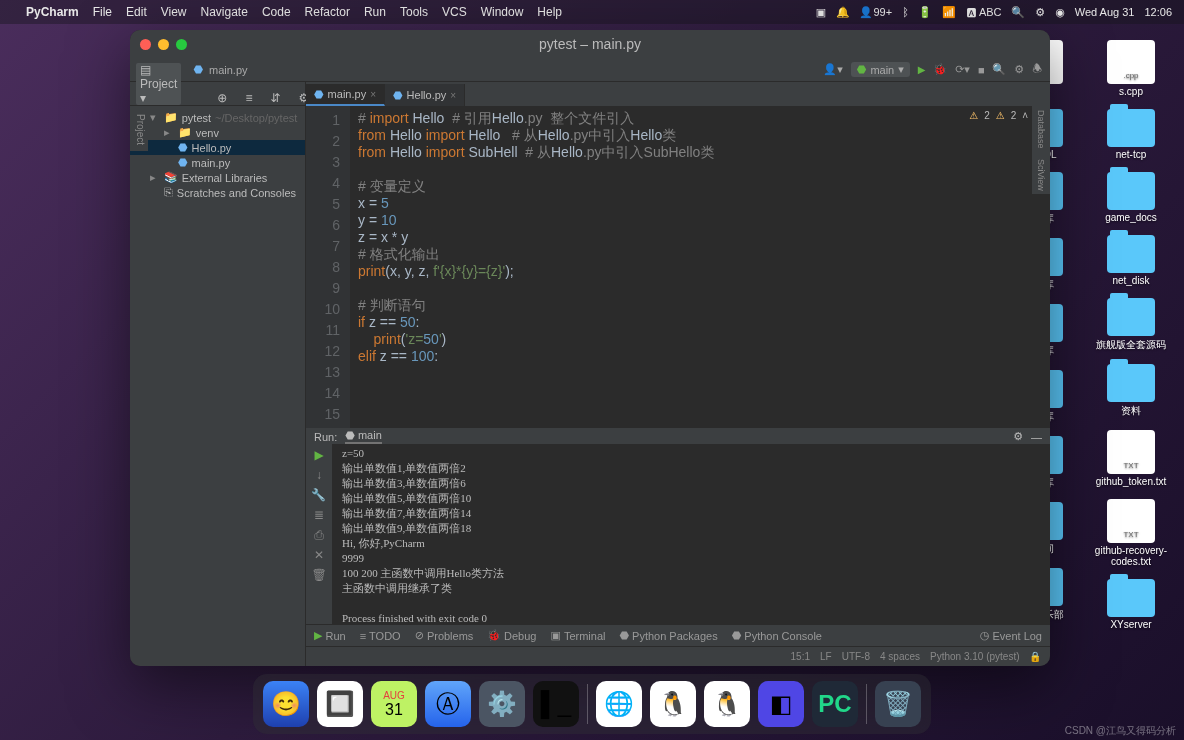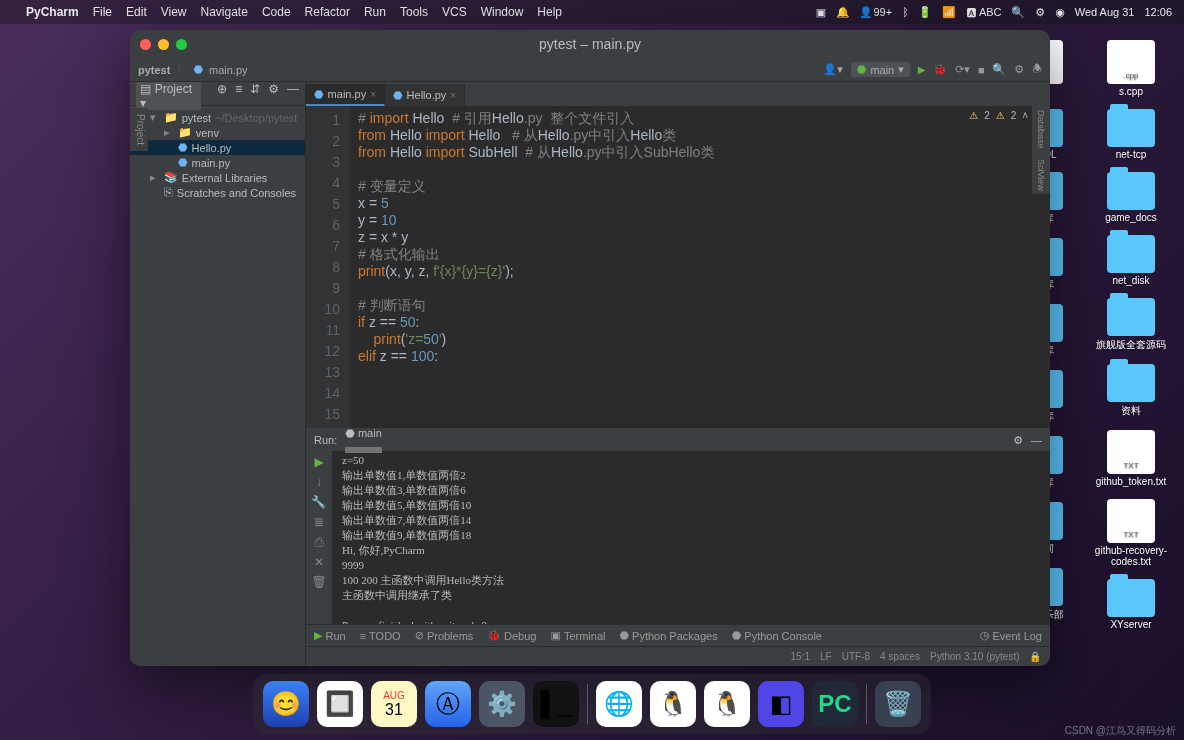--- a/index.html
+++ b/index.html
@@ -32,21 +32,21 @@
 .navbar .spacer{flex:1}
 .navbar .ractions{display:flex;align-items:center;gap:8px}
 .navbar .runcfg{background:#4e5254;padding:1px 6px;border-radius:3px;display:flex;align-items:center;gap:4px}
 .navbar .green{color:#62b543}
 .navbar .greentri{color:#62b543;font-size:10px}
 .navbar .icon{color:#999;cursor:pointer}
 
 .body{flex:1;display:flex;min-height:0}
 
 .sidebar{width:176px;background:#3c3f41;border-right:1px solid #2b2b2b;display:flex;flex-direction:column;font-size:12px;color:#bbb}
-.sidebar-header{height:24px;display:flex;align-items:flex-start;padding:0 6px;gap:8px;border-bottom:1px solid #2b2b2b}
+.sidebar-header{height:24px;display:flex;align-items:flex-end;padding:0 6px;gap:18px;border-bottom:1px solid #2b2b2b}
 .sidebar-header .sel{background:#4e5254;padding:0 4px;border-radius:2px}
 .tree{padding:4px 0;font-size:11px}
 .tree-row{display:flex;align-items:center;gap:4px;padding:1px 6px;cursor:pointer}
 .tree-row.sel{background:#0d293e}
 .tree-row .arrow{width:10px;color:#888}
 .tree-row .ficon{font-size:11px}
 .tree-row.indent1{padding-left:20px}
 .tree-row.indent2{padding-left:34px}
 .dir{color:#d19a66}
 .pyf{color:#6fb4f0}
@@ -64,21 +64,21 @@
 .code .kw{color:#cc7832}
 .code .str{color:#6a8759}
 .code .num{color:#6897bb}
 .code .cm{color:#808080}
 .code .cls{color:#a9b7c6}
 .editor .warns{position:absolute;top:4px;right:10px;font-size:10px;color:#bbb;display:flex;gap:6px;align-items:center}
 .editor .warns .w{color:#ffc66d}
 
 .run-panel{height:196px;background:#2b2b2b;border-top:1px solid #3c3f41;display:flex;flex-direction:column}
 .run-header{height:22px;background:#3c3f41;display:flex;align-items:center;padding:0 8px;font-size:11px;color:#bbb;gap:8px}
-.run-header .rtab{border-bottom:6px solid #737373;padding-bottom:7px}
+.run-header .rtab{border-bottom:2px solid #737373;padding-bottom:0}
 .run-header .spacer{flex:1}
 .run-body{flex:1;display:flex}
 .run-tools{width:26px;background:#3c3f41;display:flex;flex-direction:column;align-items:center;padding-top:4px;gap:6px;font-size:12px;color:#888}
 .run-tools span{cursor:pointer}
 .run-out{flex:1;padding:2px 10px;font-family:Liberation Serif, serif;font-size:11px;color:#bbb;line-height:15px;white-space:pre}
 
 .bottom-tools{height:22px;background:#3c3f41;display:flex;align-items:center;padding:0 8px;font-size:11px;color:#999;gap:14px;border-top:1px solid #2b2b2b}
 .bottom-tools .spacer{flex:1}
 .bottom-tools .item{display:flex;align-items:center;gap:3px;cursor:pointer}
 
@@ -374,21 +374,21 @@
   </div>
   <div class="right-gutter">
     <span>Database</span>
     <span>SciView</span>
   </div>
 </div>
 
 <div class="dock">
   <div class="app" style="background:linear-gradient(#3b82f6,#1e40af)">😊</div>
   <div class="app" style="background:#fff">🔲</div>
-  <div class="app" style="background:#fef9c3;flex-direction:column;font-size:10px;color:#e53e3e">
+  <div class="app" style="background:#bef264;flex-direction:column;font-size:10px;color:#e53e3e">
       <div>AUG</div>
       <div style="font-size:16px;color:#000">31</div>
     </div>
   <div class="app" style="background:linear-gradient(#60a5fa,#2563eb)">Ⓐ</div>
   <div class="app" style="background:#4b5563">⚙️</div>
   <div class="app" style="background:#111">▌_</div>
   <div class="sep"></div>
   <div class="app" style="background:#fff">🌐</div>
   <div class="app" style="background:#fff">🐧</div>
   <div class="app" style="background:#fff">🐧</div>

